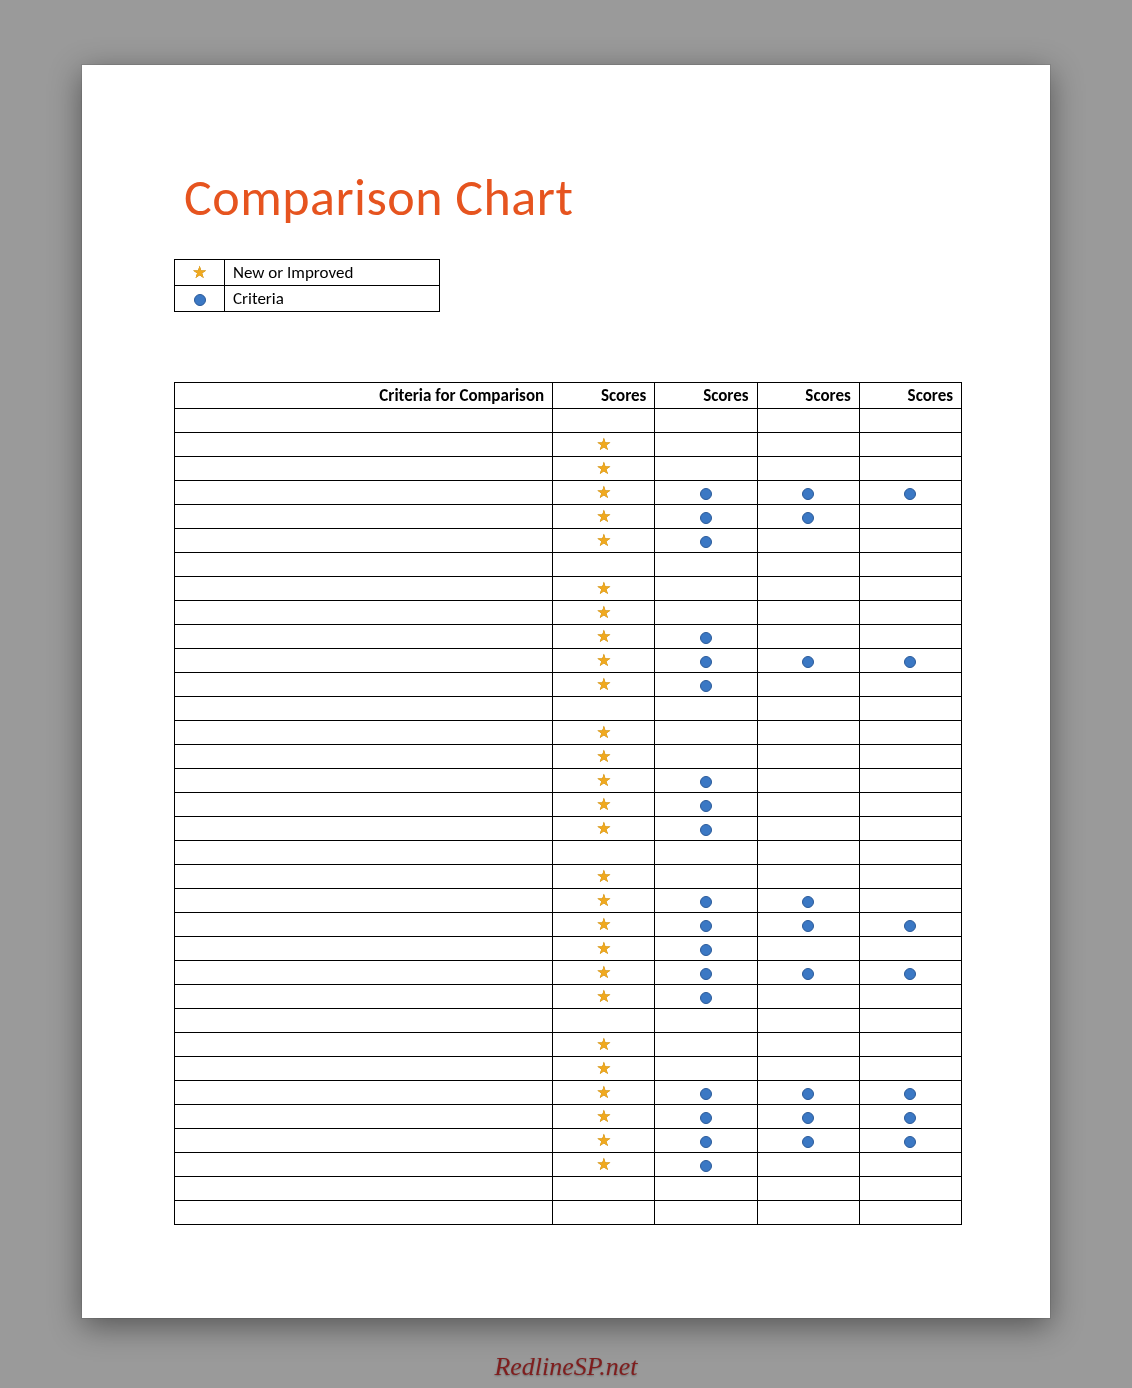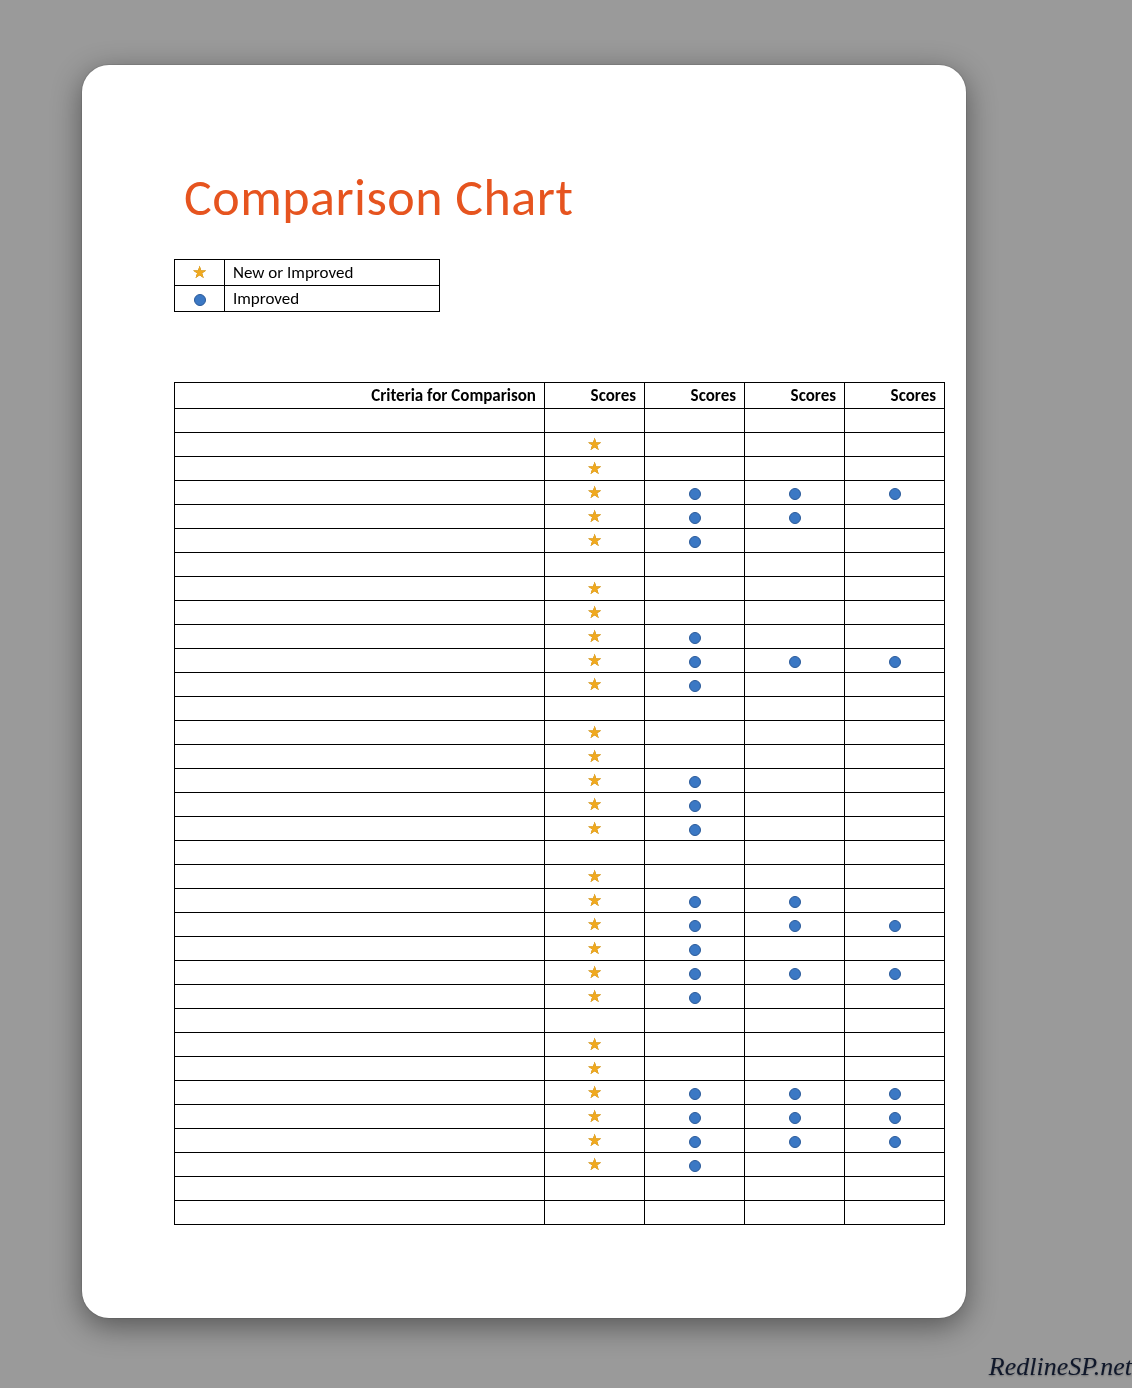--- a/index.html
+++ b/index.html
@@ -8,26 +8,25 @@
     font-family: Calibri, 'Segoe UI', Arial, sans-serif;
     width: 1132px;
     height: 1388px;
     position: relative;
     overflow: hidden;
   }
   .page {
     position: absolute;
     top: 65px;
     left: 82px;
-    width: 884px;
+    width: 968px;
     height: 1253px;
     background: #fff;
     box-shadow: 0 8px 30px rgba(0,0,0,0.45), 0 0 0 1px rgba(0,0,0,0.08);
     padding: 100px 88px 60px 92px;
-    border-radius: 27px;
   }
   .title {
     font-size: 52px;
     font-weight: 300;
     color: #e6541f;
     margin-left: 10px;
     margin-bottom: 30px;
     letter-spacing: 0.5px;
   }
   .legend {
@@ -70,22 +69,22 @@
     width: 12px; height: 12px;
     background: #3b78c4;
     border: 1px solid #2a5a99;
     border-radius: 50%;
     vertical-align: middle;
   }
   .watermark {
     position: absolute;
     bottom: 6px;
     left: 0; right: 0;
-    text-align: right;
-    color: #0f172a;
+    text-align: center;
+    color: #7f1d1d;
     font-family: Georgia, 'Times New Roman', serif;
     font-style: italic;
     font-size: 26px;
     text-shadow: 0 1px 2px rgba(0,0,0,0.3);
   }
 </style>
 </head>
 <body>
 
 <div class="page">
@@ -93,21 +92,21 @@
   <h1 class="title">Comparison Chart</h1>
 
   <table class="legend">
     <tbody id="legend-body">
         <tr>
           <td class="icon-cell"><span class="star-icon">★</span></td>
           <td class="label-cell">New or Improved</td>
         </tr>
         <tr>
           <td class="icon-cell"><span class="dot-icon"></span></td>
-          <td class="label-cell">Improved</td>
+          <td class="label-cell">Criteria</td>
         </tr>
       </tbody>
   </table>
 
   <table class="main">
     <colgroup>
       <col class="col-criteria">
       <col class="col-score">
         <col class="col-score">
         <col class="col-score">

